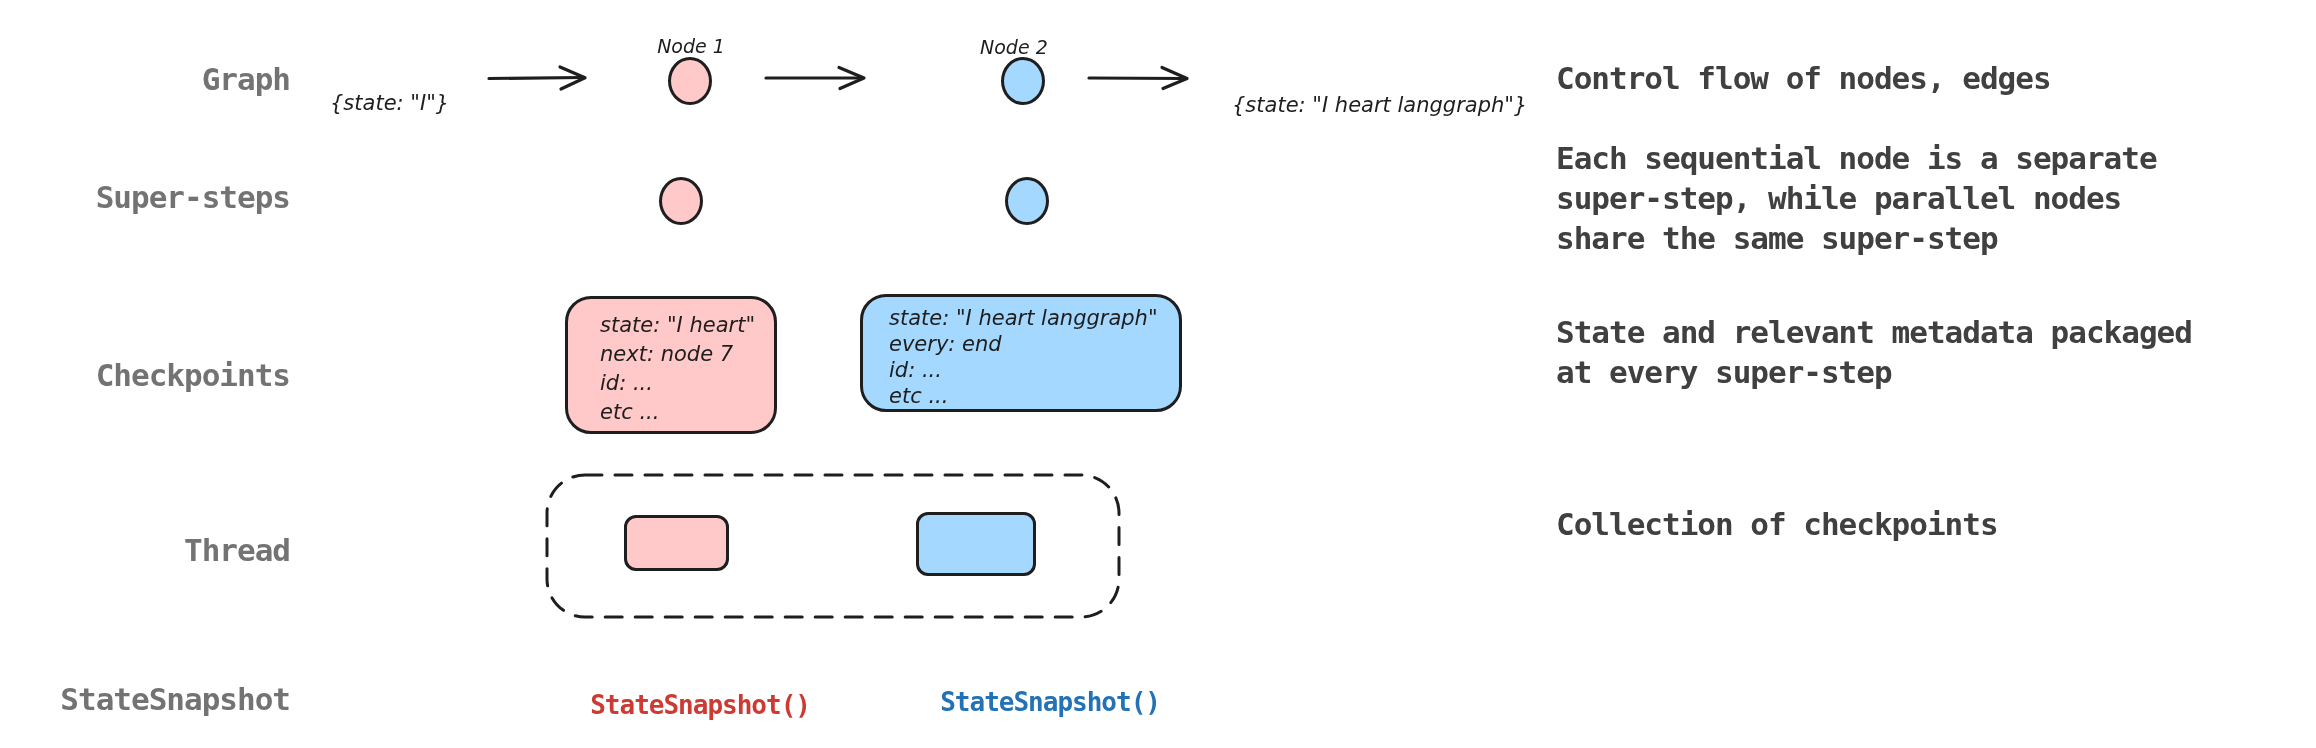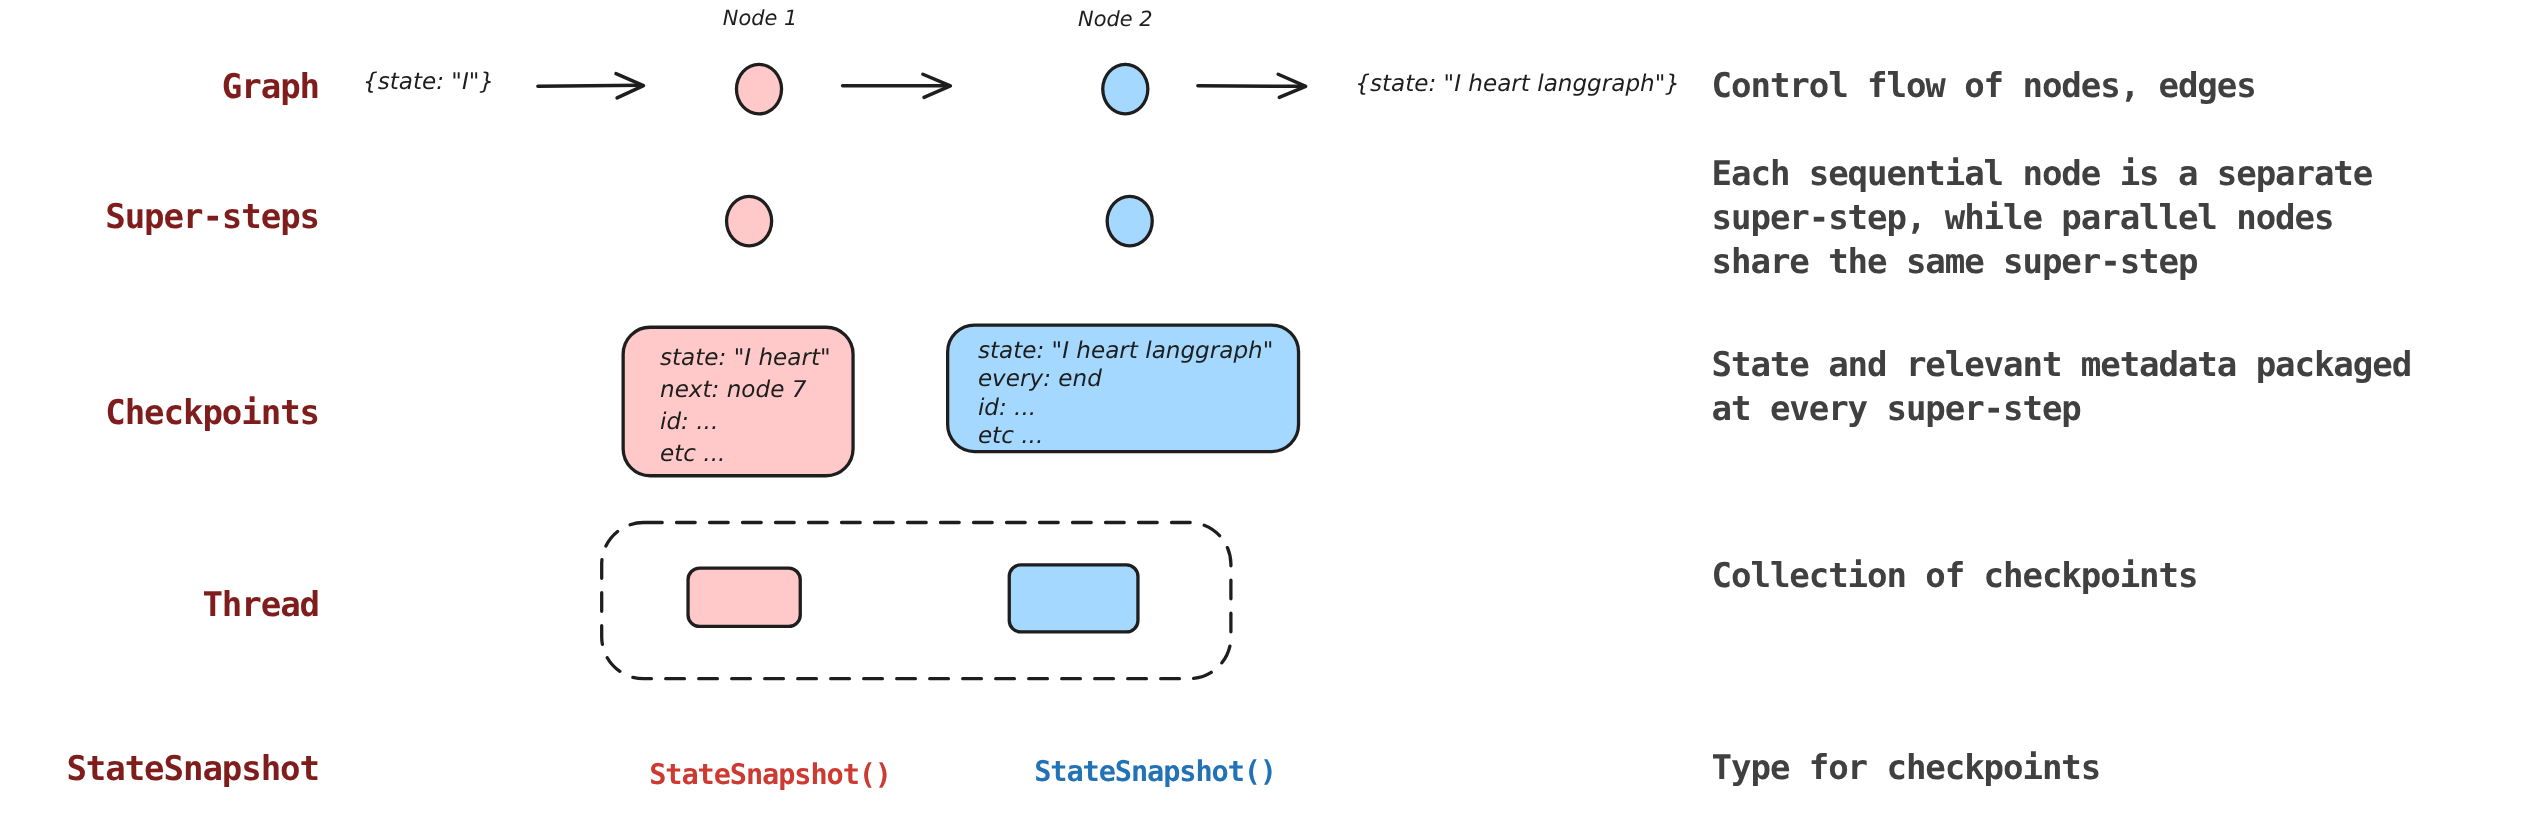--- a/index.html
+++ b/index.html
@@ -16,21 +16,21 @@
   
   .row-label {
     position: absolute;
     left: 0;
     width: 290px;
     text-align: right;
     font-family: "DejaVu Sans Mono", "Liberation Mono", monospace;
     font-weight: 600;
     font-size: 31px;
     line-height: 40px;
-    color: #7f1d1d;
+    color: #737373;
     letter-spacing: -1px;
     white-space: nowrap;
   }
 
   
   .row-desc {
     position: absolute;
     left: 1556px;
     width: 740px;
     font-family: "DejaVu Sans Mono", "Liberation Mono", monospace;
@@ -44,20 +44,21 @@
 
   
   .hand {
     position: absolute;
     font-family: "DejaVu Sans", "Liberation Sans", sans-serif;
     font-style: italic;
     font-size: 21px;
     line-height: 26px;
     color: #1e1e1e;
     white-space: nowrap;
+    margin-top: 29px;
   }
   .hand.small { font-size: 19px; }
 
   
   .node-circle {
     position: absolute;
     width: 44px;
     height: 48px;
     border: 3px solid #1e1e1e;
     border-radius: 50%;
@@ -116,21 +117,20 @@
   <div class="row-label" style="top:530px">Thread</div>
   <div class="row-label" style="top:679px">StateSnapshot</div>
 
   <div class="row-desc" style="top:58px">Control flow of nodes, edges</div>
   <div class="row-desc" style="top:312px">State and relevant metadata packaged
 at every super-step</div>
   <div class="row-desc" style="top:138px">Each sequential node is a separate
 super-step, while parallel nodes
 share the same super-step</div>
   <div class="row-desc" style="top:504px">Collection of checkpoints</div>
-  <div class="row-desc" style="top:678px">Type for checkpoints</div>
 
   <div class="hand" style="left:330px; top:61px">{state: "I"}</div>
 
   <svg class="arrow-svg" style="left:486px; top:64px" width="104" height="28" viewBox="0 0 104 28">
     <path d="M3 14.5 L96 13.5" stroke="#1e1e1e" stroke-width="3.2" fill="none" stroke-linecap="round"></path>
     <path d="M74 3 L99 13.8 L75 25" stroke="#1e1e1e" stroke-width="3.2" fill="none" stroke-linecap="round" stroke-linejoin="round"></path>
   </svg>
 
   <div class="hand small" style="left:646px; top:4px; width:90px; text-align:center">Node 1</div>
   <div class="node-circle fill-pink" style="left:668px; top:57px"></div>

